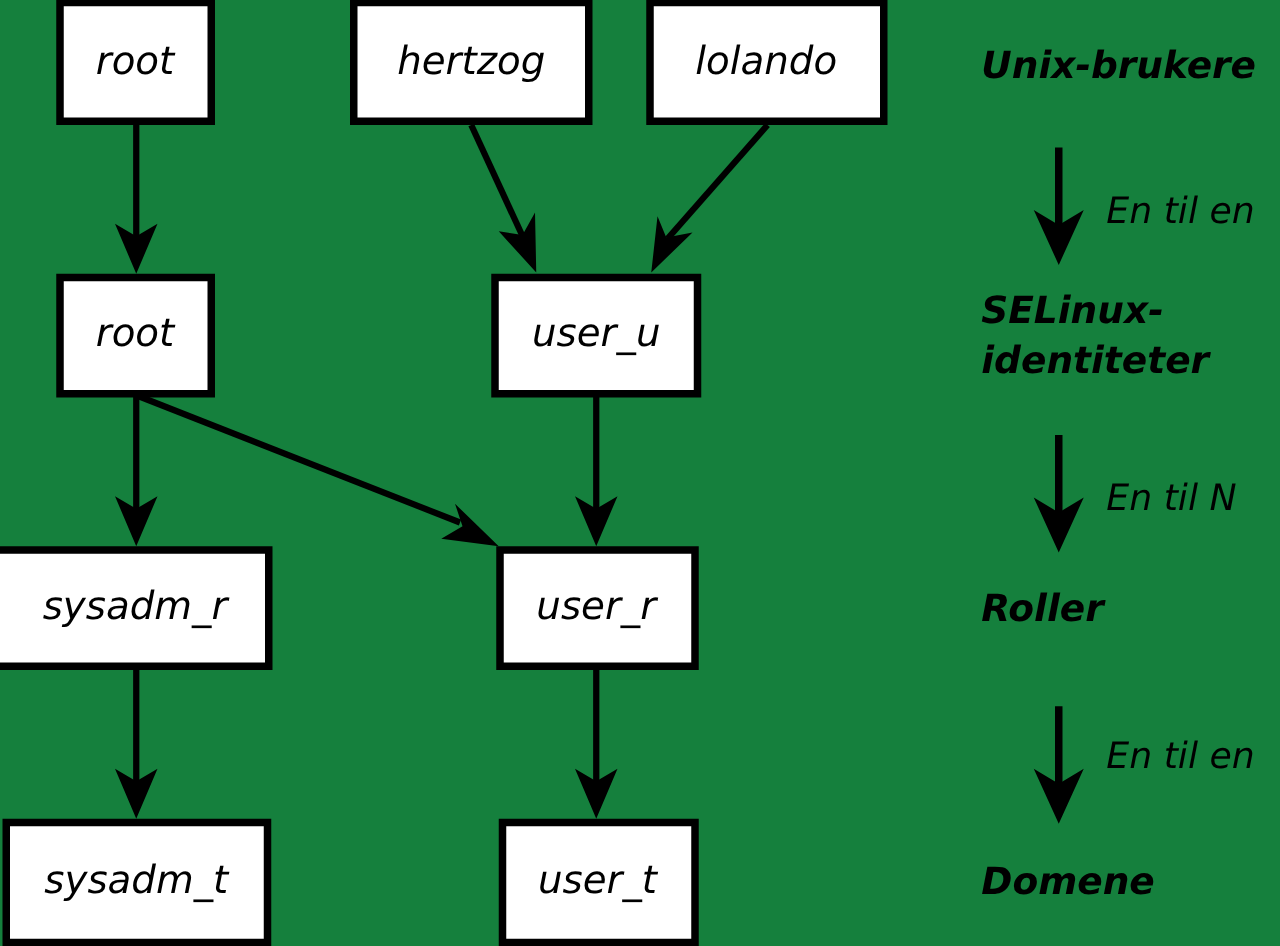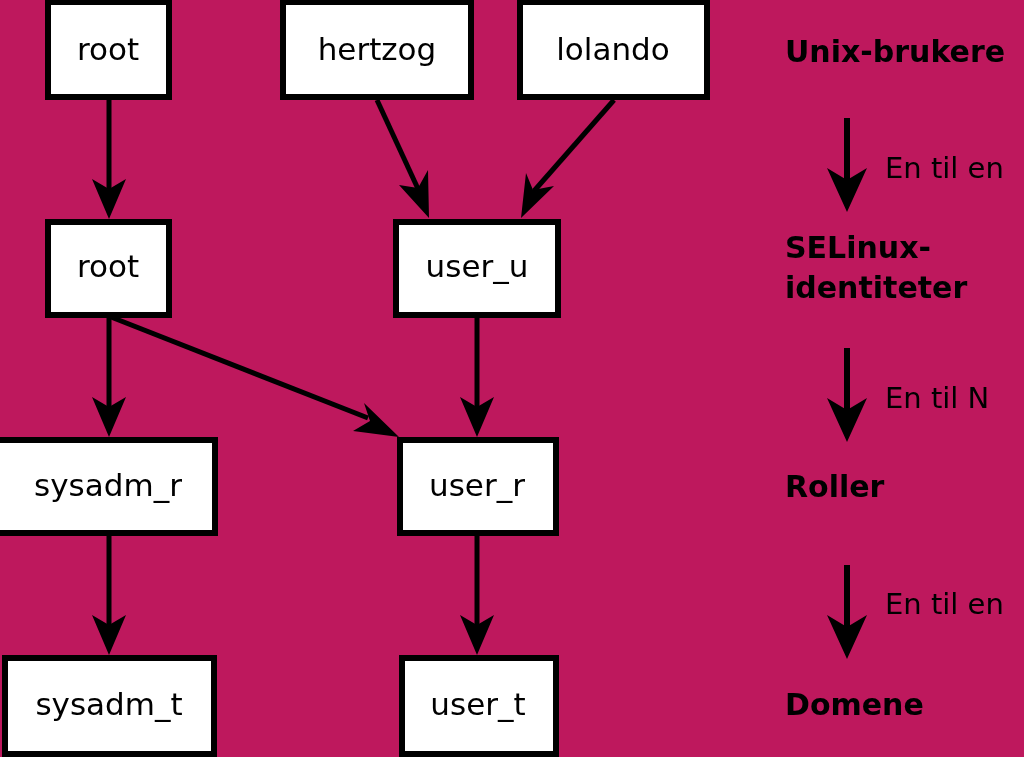--- a/index.html
+++ b/index.html
@@ -7,22 +7,23 @@
     padding: 0;
     background: #ffffff;
   }
   body {
     font-family: "DejaVu Sans", sans-serif;
   }
   #canvas {
     position: relative;
     width: 1024px;
     height: 757px;
-    background: #be185d;
+    background: #15803d;
     overflow: hidden;
+    font-style: italic;
   }
   svg#diagram {
     position: absolute;
     left: 0;
     top: 0;
     width: 1024px;
     height: 757px;
     display: block;
   }
   .node-box {

